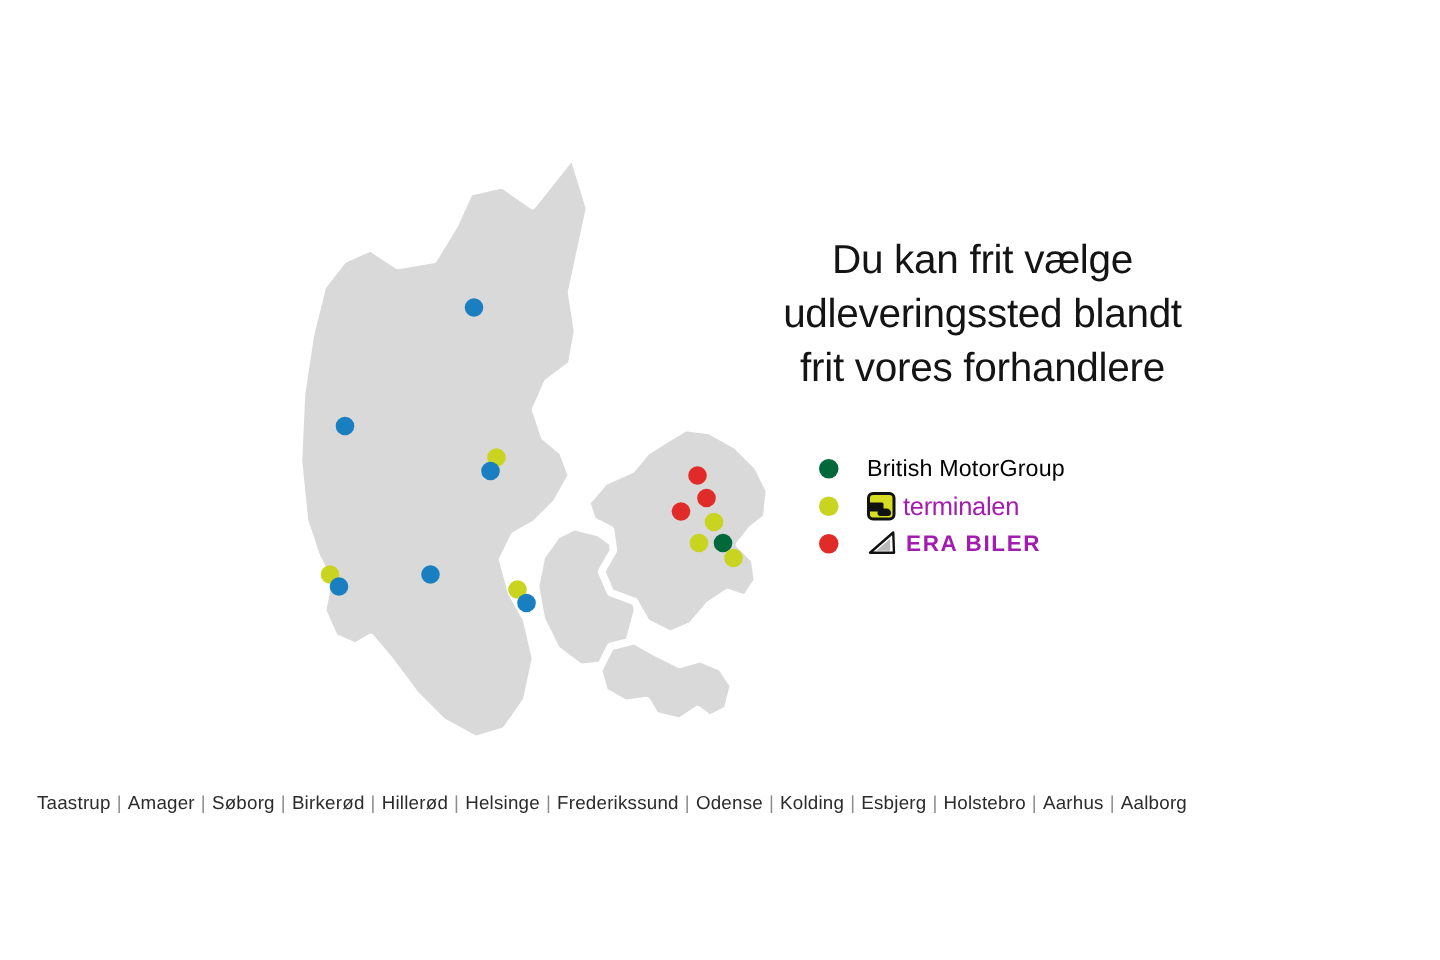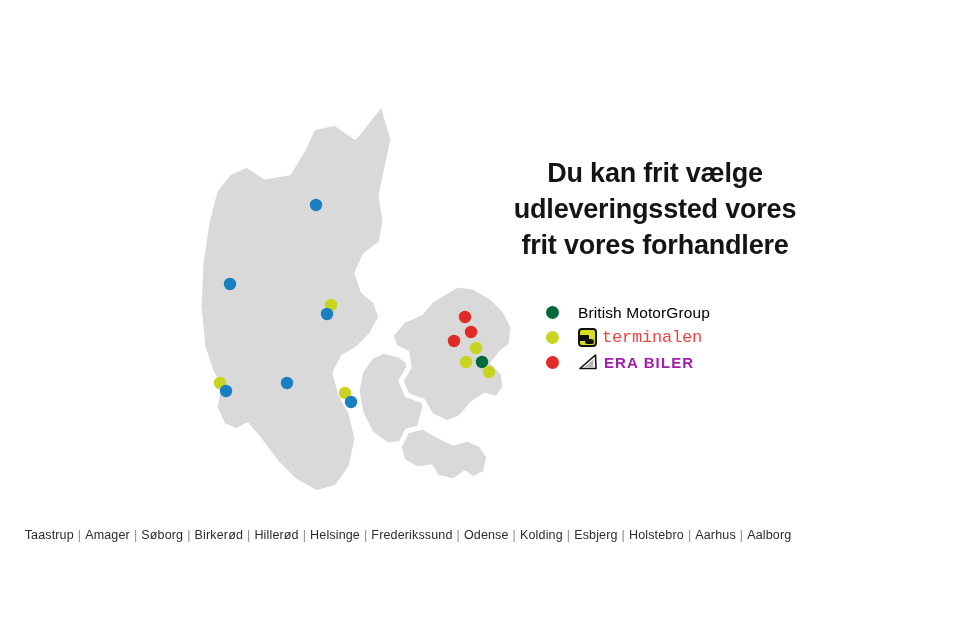--- a/index.html
+++ b/index.html
@@ -39,21 +39,21 @@
 
   
   #headline {
     position: absolute;
     left: 455px;
     top: 155px;
     width: 400px;
     text-align: center;
     font-size: 27px;
     line-height: 36px;
-    font-weight: 700;
+    font-weight: 400;
     letter-spacing: -0.2px;
     color: #141414;
   }
   #headline .hl-line { display: block; white-space: nowrap; }
 
   
   #legend {
     position: absolute;
     left: 546px;
     top: 300px;
@@ -109,23 +109,22 @@
     position: absolute;
     left: 5px;
     top: 9px;
     width: 9px;
     height: 5px;
     background: #111111;
     border-radius: 3px 3px 2px 2px;
   }
   .term-word {
     font-size: 17px;
-    color: #ef4444;
+    color: #a21caf;
     letter-spacing: -0.2px;
-    font-family: Liberation Mono, monospace;
   }
   .era-word {
     font-size: 15px;
     font-weight: 700;
     letter-spacing: 1.1px;
     color: #a21caf;
     margin-left: 4px;
   }
   .era-mark { flex: 0 0 22px; }
 
@@ -190,21 +189,21 @@
           <circle cx="291" cy="253" r="6.2" fill="#c9d421"></circle>
           <circle cx="281" cy="267" r="6.2" fill="#c9d421"></circle>
           <circle cx="297" cy="267" r="6.2" fill="#00693c"></circle>
           <circle cx="304" cy="277" r="6.2" fill="#c9d421"></circle>
         </g>
     </svg>
   </div>
 
   <div id="headline">
     <span class="hl-line">Du kan frit vælge</span>
-    <span class="hl-line">udleveringssted vores</span>
+    <span class="hl-line">udleveringssted blandt</span>
     <span class="hl-line">frit vores forhandlere</span>
   </div>
 
   <div id="legend">
 
     <div class="legend-row">
       <span class="legend-dot" style="background: rgb(0, 105, 60);"></span>
       <span class="legend-label">British MotorGroup</span>
     </div>
 

